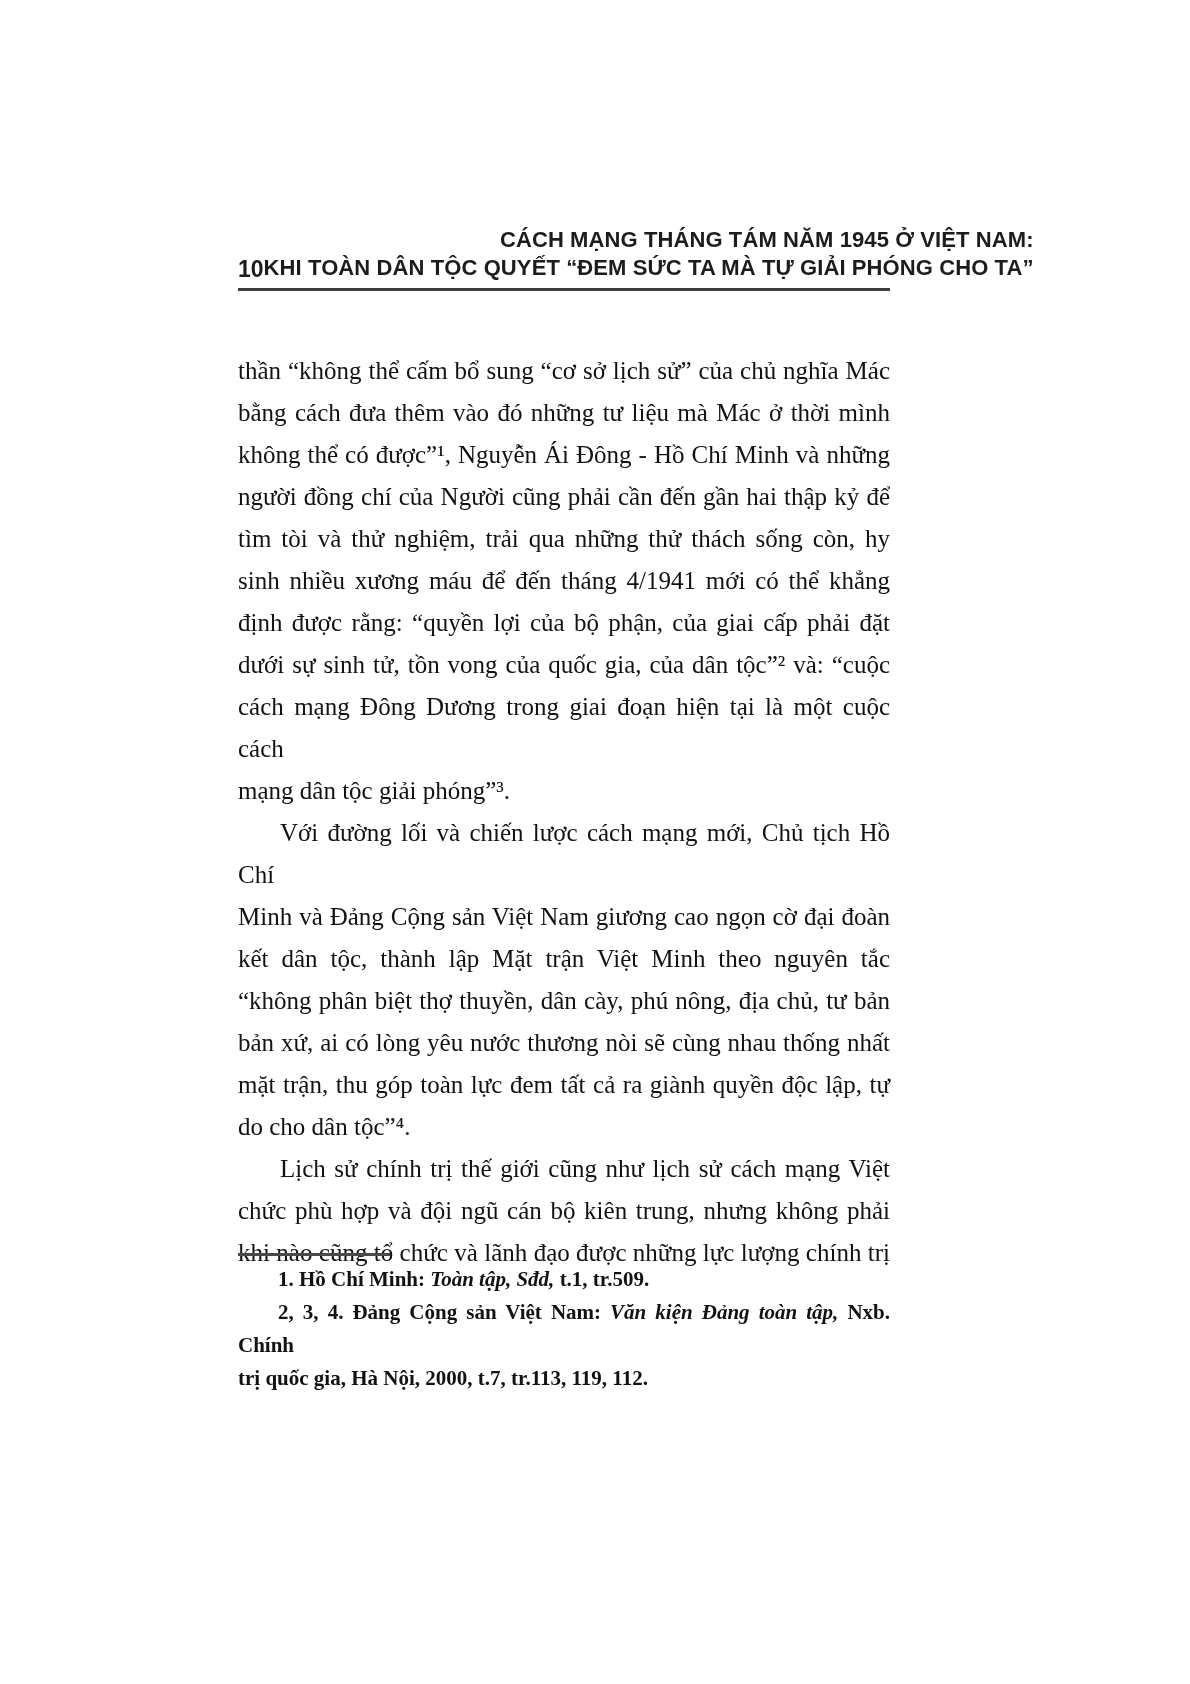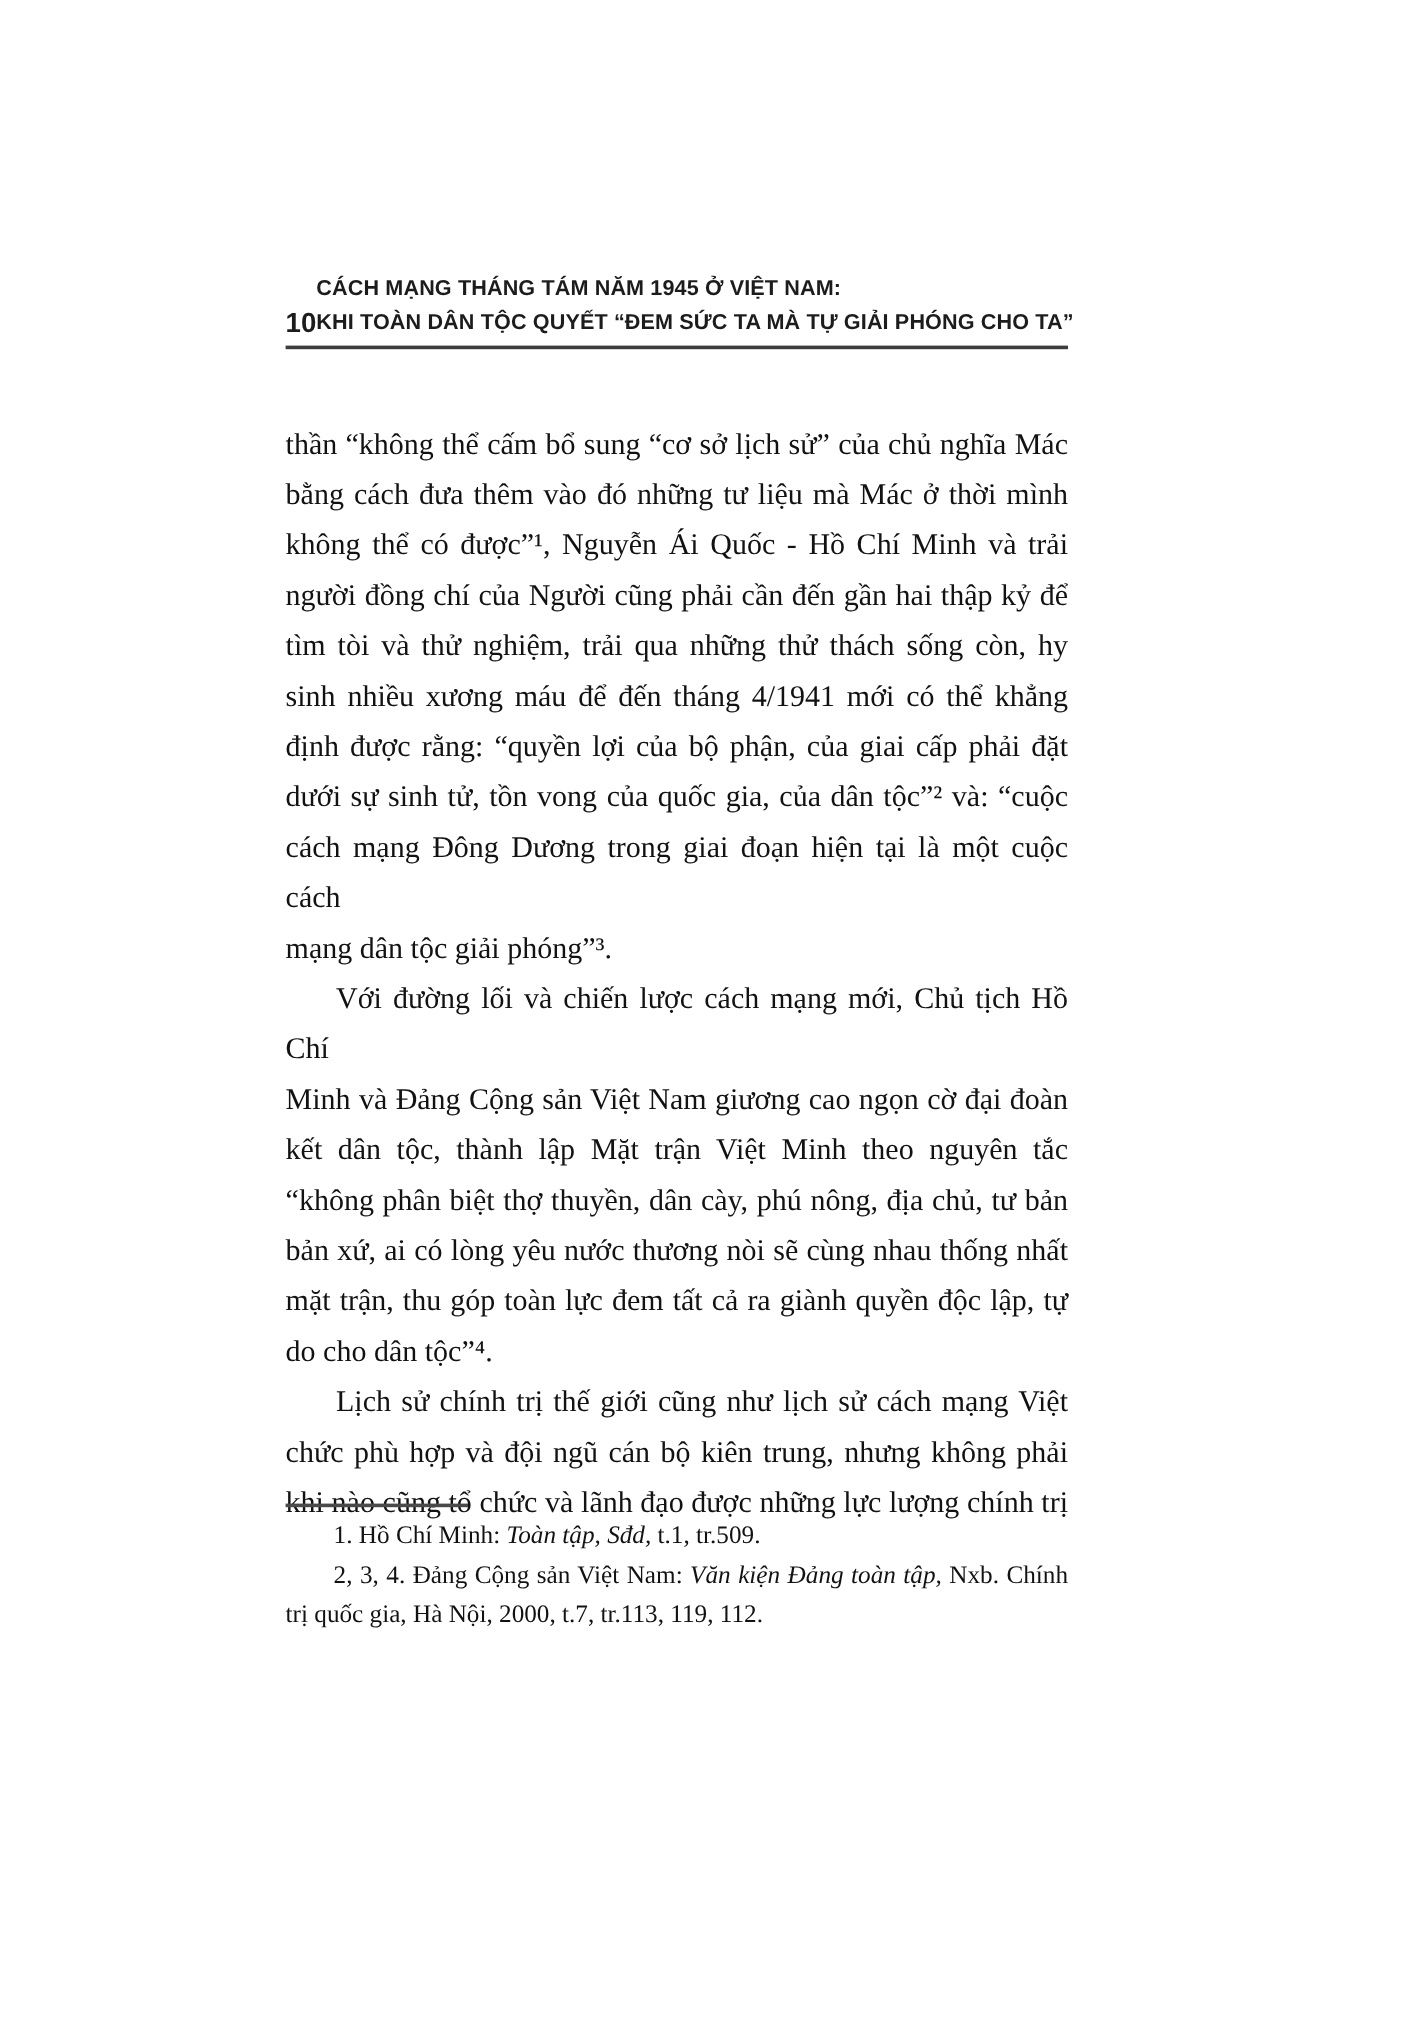--- a/index.html
+++ b/index.html
@@ -18,22 +18,22 @@
     position:absolute;
     left:238px;top:226px;width:652px;
     display:flex;align-items:flex-end;justify-content:space-between;
     font-family:"Liberation Sans", sans-serif;
     font-weight:bold;color:#1c1c1c;
   }
   .page-number{
     font-size:23px;line-height:26px;margin-top:24px;
   }
   .running-title{
-    text-align:left;
-    font-size:18px;line-height:28px;
+    text-align:right;
+    font-size:22px;line-height:28px;
     letter-spacing:0.1px;
     white-space:nowrap;
   }
   .header-rule{
     position:absolute;
     left:238px;top:288px;width:652px;height:3px;
     background:#3d3d3d;
   }
   
   .body-text{
@@ -50,21 +50,21 @@
   .line.indent{text-indent:42px;}
   
   .footnote-rule{
     position:absolute;
     left:238px;top:1253px;width:152px;height:0;
     border-top:3px solid #4a4a4a;
   }
   .footnotes{
     position:absolute;
     left:238px;top:1263px;width:652px;
-    font-size:21px;line-height:33px;
+    font-size:21px;line-height:33px;font-weight:bold;
   }
   .fn-line{text-align:left;text-align-last:left;}
   .fn-line.justify{text-align:justify;text-align-last:justify;}
   .fn-line.indent{text-indent:40px;}
   .fn-line .italic{font-style:italic;}
 </style>
 </head>
 <body>
 
 <div class="page">
@@ -76,21 +76,21 @@
       <div>KHI TOÀN DÂN TỘC QUYẾT “ĐEM SỨC TA MÀ TỰ GIẢI PHÓNG CHO TA”</div>
     </div>
   </div>
 
   <div class="header-rule"></div>
 
   <div class="body-text">
       <div>
         <div class="line">thần “không thể cấm bổ sung “cơ sở lịch sử” của chủ nghĩa Mác</div>
         <div class="line">bằng cách đưa thêm vào đó những tư liệu mà Mác ở thời mình</div>
-        <div class="line">không thể có được”¹, Nguyễn Ái Quốc - Hồ Chí Minh và trải</div>
+        <div class="line">không thể có được”¹, Nguyễn Ái Đông - Hồ Chí Minh và những</div>
         <div class="line">người đồng chí của Người cũng phải cần đến gần hai thập kỷ để</div>
         <div class="line">tìm tòi và thử nghiệm, trải qua những thử thách sống còn, hy</div>
         <div class="line">sinh nhiều xương máu để đến tháng 4/1941 mới có thể khẳng</div>
         <div class="line">định được rằng: “quyền lợi của bộ phận, của giai cấp phải đặt</div>
         <div class="line">dưới sự sinh tử, tồn vong của quốc gia, của dân tộc”² và: “cuộc</div>
         <div class="line">cách mạng Đông Dương trong giai đoạn hiện tại là một cuộc cách</div>
         <div class="line last">mạng dân tộc giải phóng”³.</div>
       </div>
       <div>
         <div class="line indent">Với đường lối và chiến lược cách mạng mới, Chủ tịch Hồ Chí</div>

